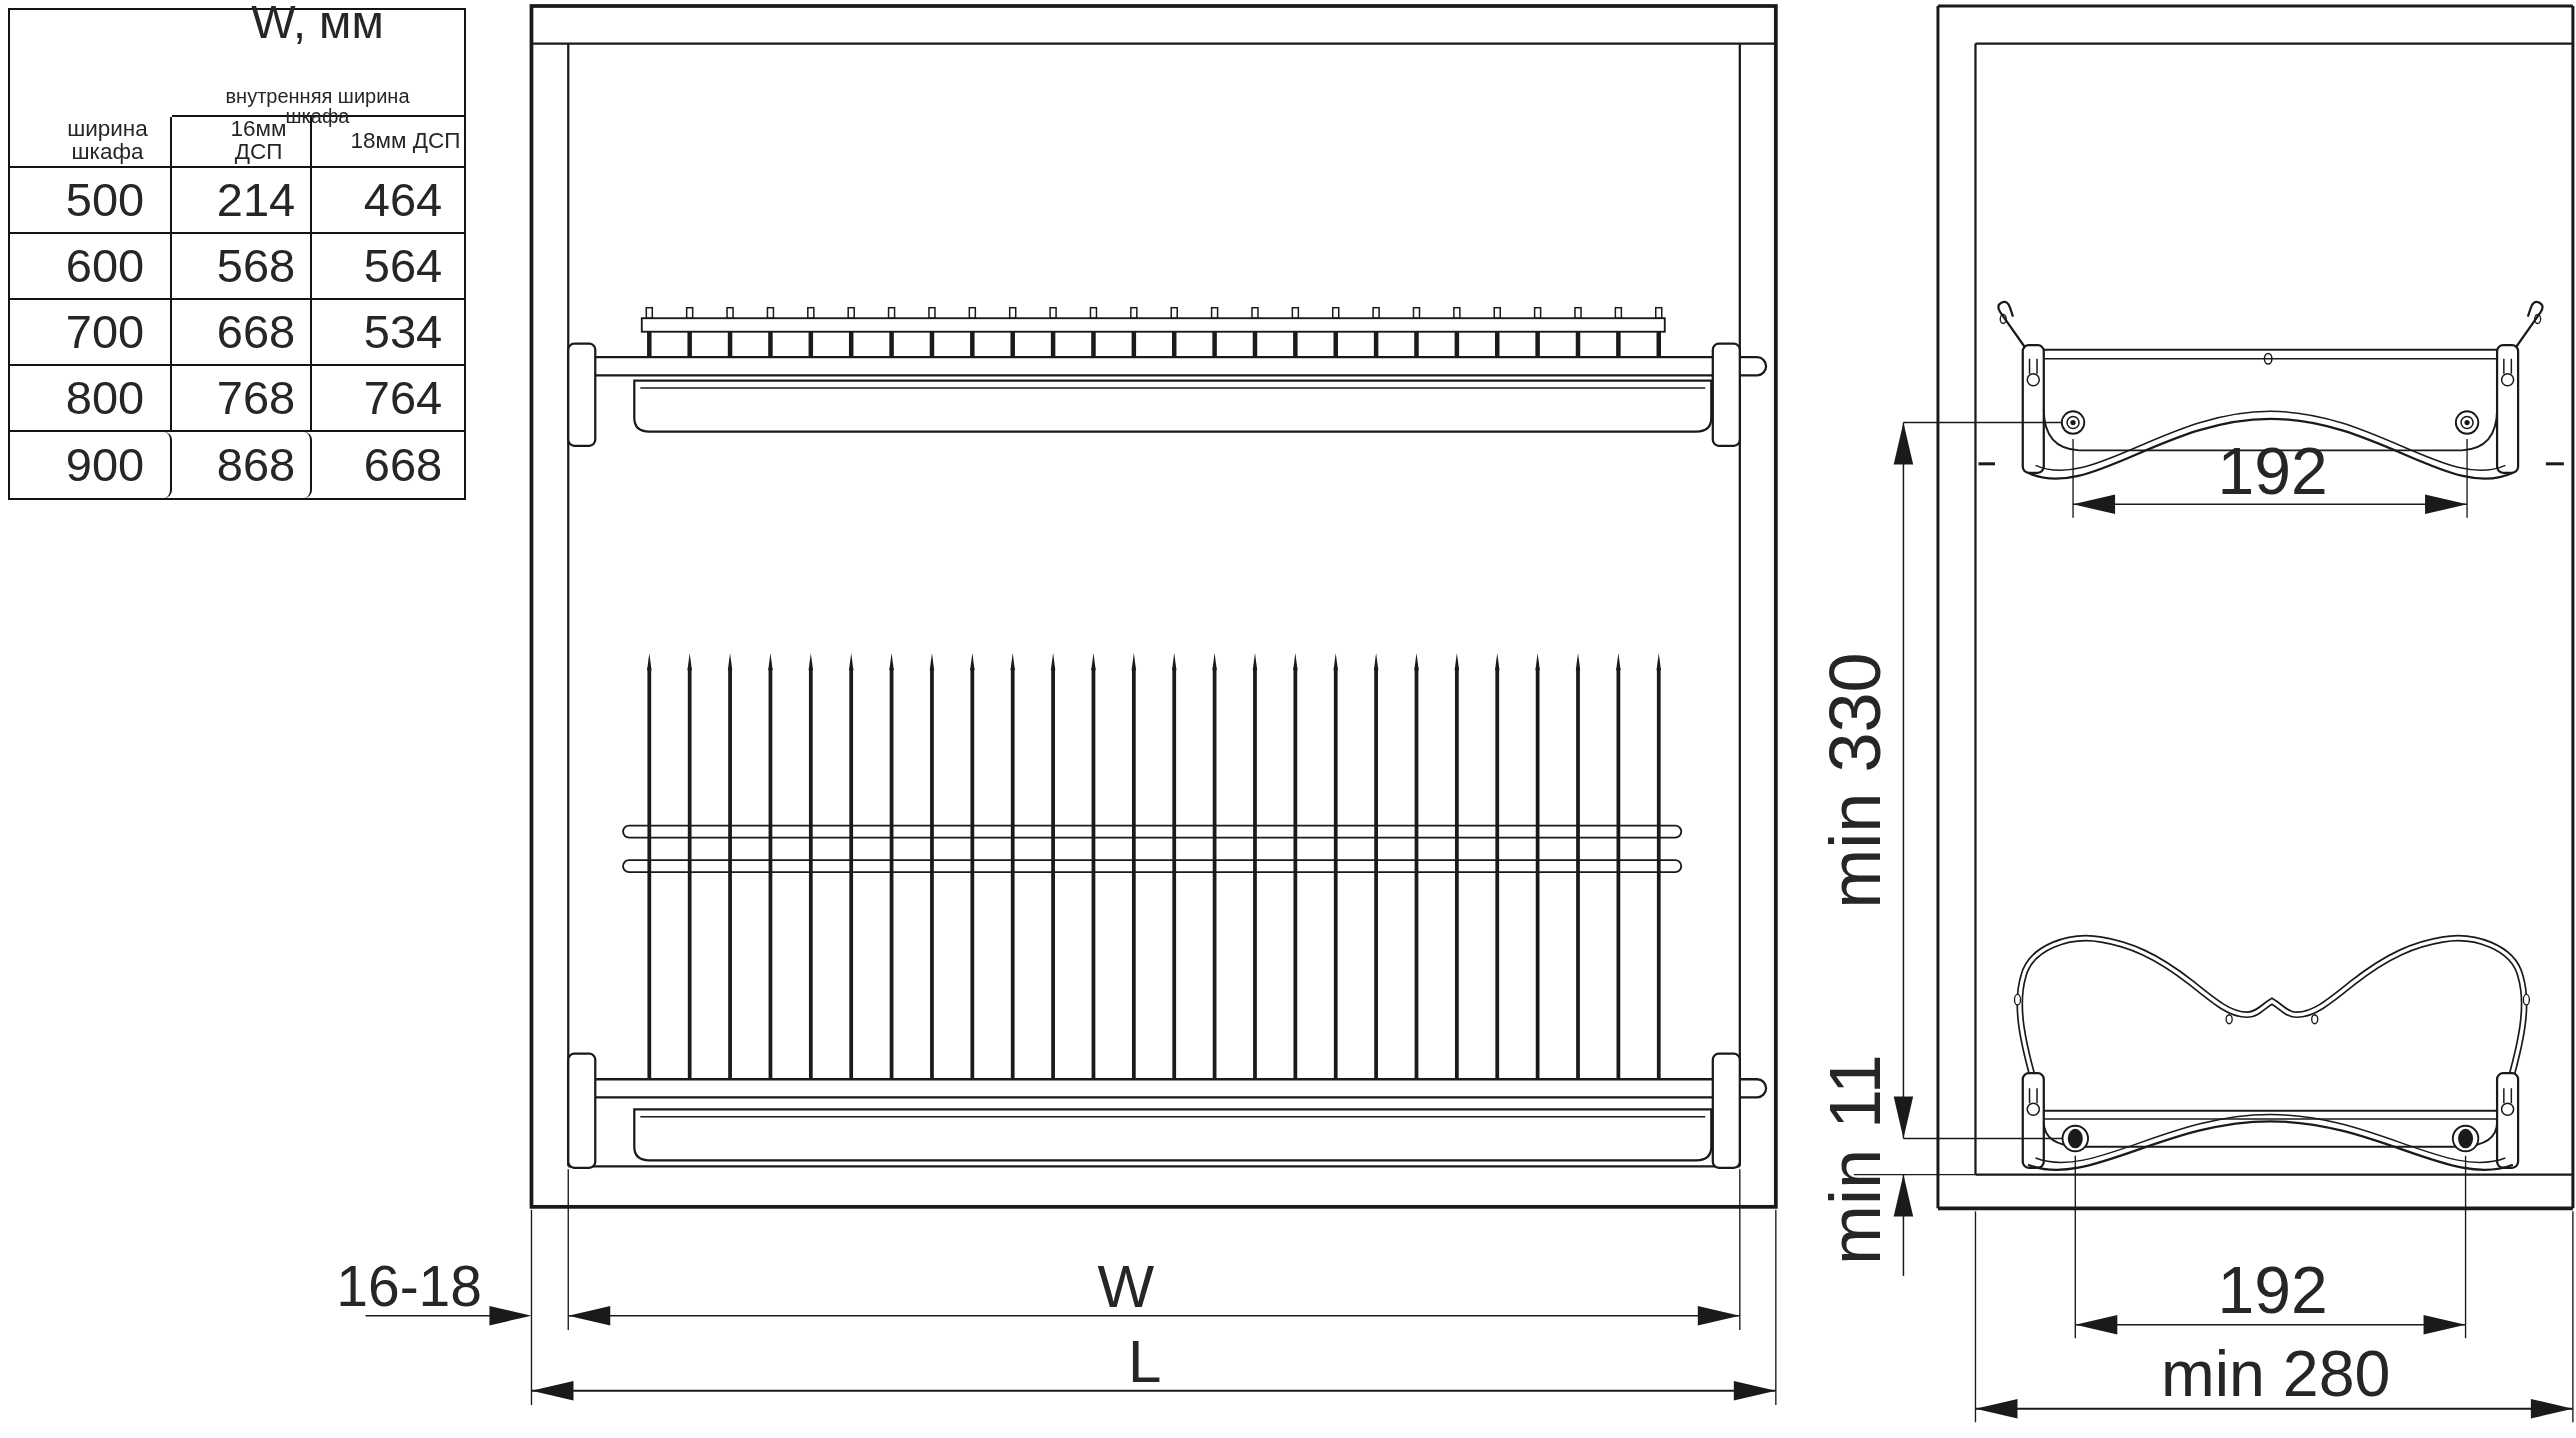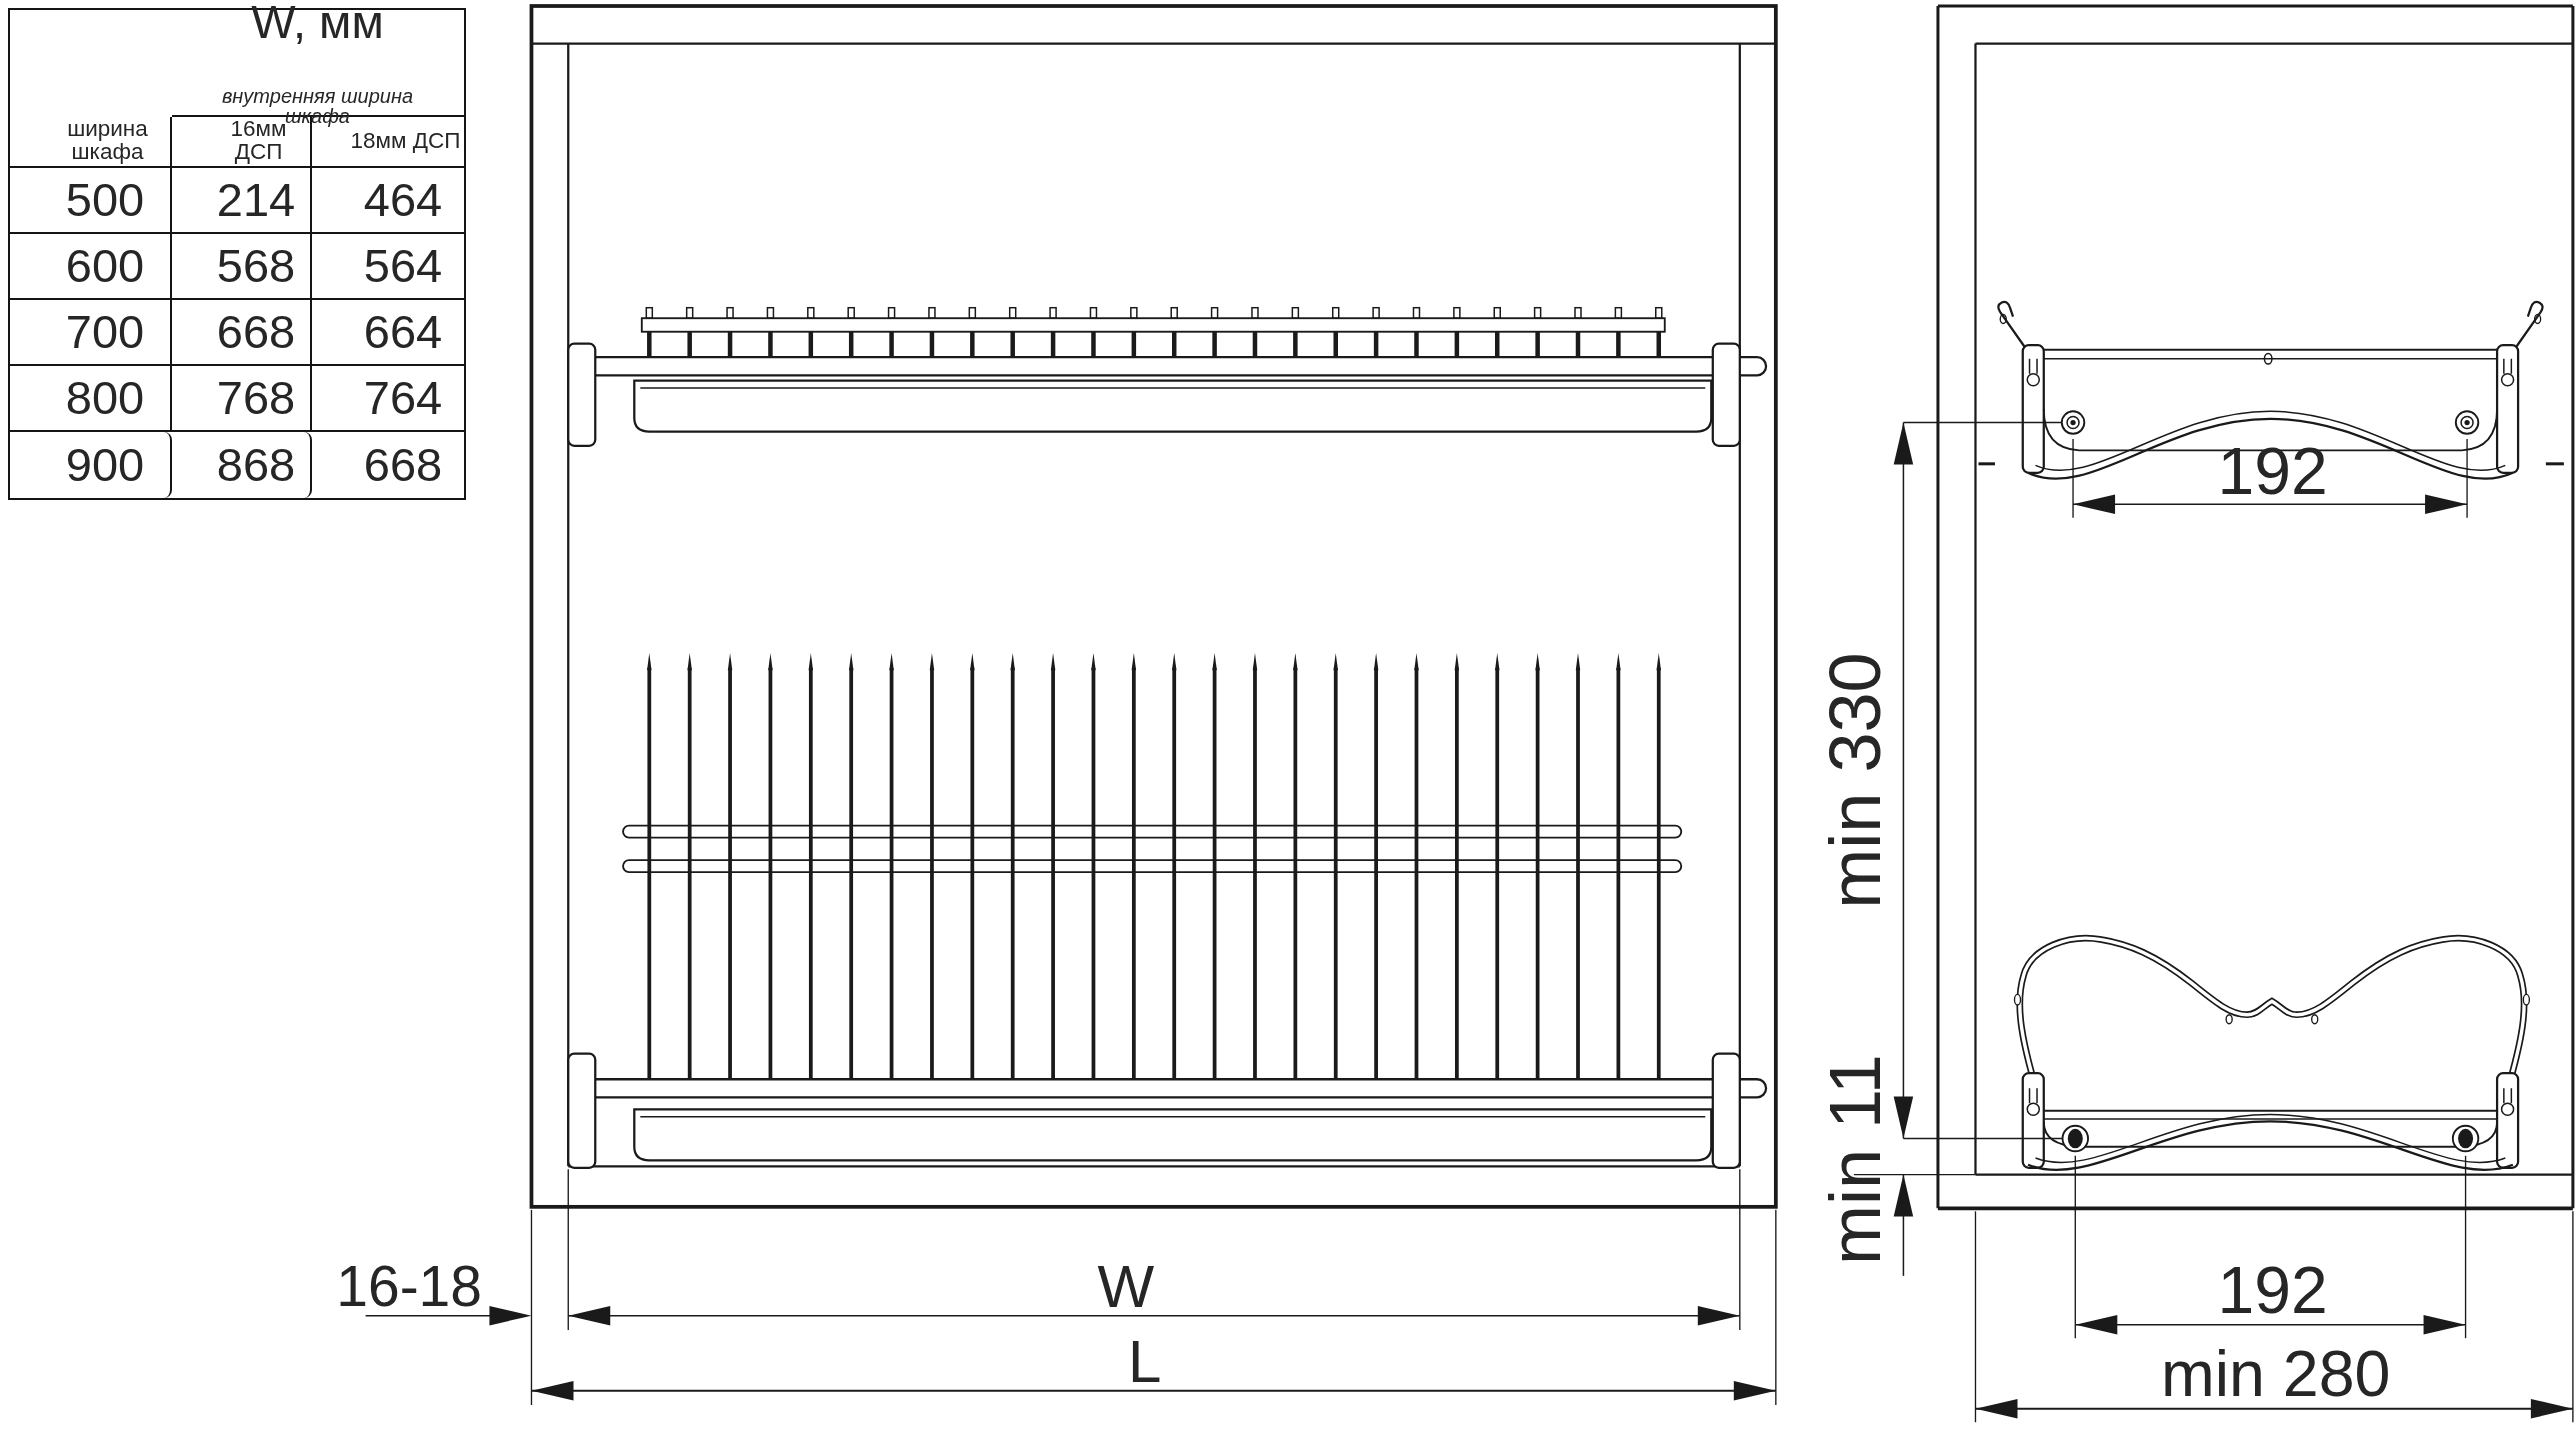--- a/index.html
+++ b/index.html
@@ -12,21 +12,21 @@
        grid-template-rows:107px 51px repeat(5,66px);
        border:2.3px solid #141414;background:#fff;}
   .tbl>div{border-right:2.3px solid #141414;border-bottom:2.3px solid #141414;
            display:flex;flex-direction:column;align-items:center;justify-content:center;
            text-align:center;line-height:1.02;}
   .tbl>div.nbr{border-right:none;gap:40px;}
   .tbl>div.nbb{border-bottom:none;border-radius:8px;}
   .hW{grid-column:2/4;}
   .hL-txt{font-size:50px;}
   .w-main{font-size:47px;}
-  .w-sub{font-size:20px;margin-top:0;white-space:pre-line;font-style:italic;}
+  .w-sub{font-size:20px;margin-top:0;white-space:pre-line;}
   .h2{font-size:22.5px;padding-left:36px;}
   .num{font-size:47px;padding-left:31px;}
   
   .ln{stroke:#1a1a1a;fill:none;}
   .wfill{fill:#ffffff;}
   .arr{fill:#1a1a1a;stroke:none;}
   .dimtxt{fill:#262626;stroke:none;}
   .t76{font-size:76px;}
   .t80{font-size:80px;}
   .t86{font-size:86px;}
@@ -339,21 +339,21 @@
     <div class="num">500</div>
     <div class="num">214</div>
     <div class="num nbr">464</div>
 
     <div class="num">600</div>
     <div class="num">568</div>
     <div class="num nbr">564</div>
 
     <div class="num">700</div>
     <div class="num">668</div>
-    <div class="num nbr">664</div>
+    <div class="num nbr">534</div>
 
     <div class="num">800</div>
     <div class="num">768</div>
     <div class="num nbr">764</div>
 
     <div class="num nbb">900</div>
     <div class="num nbb">868</div>
     <div class="num nbr nbb">668</div>
   </div>
 

